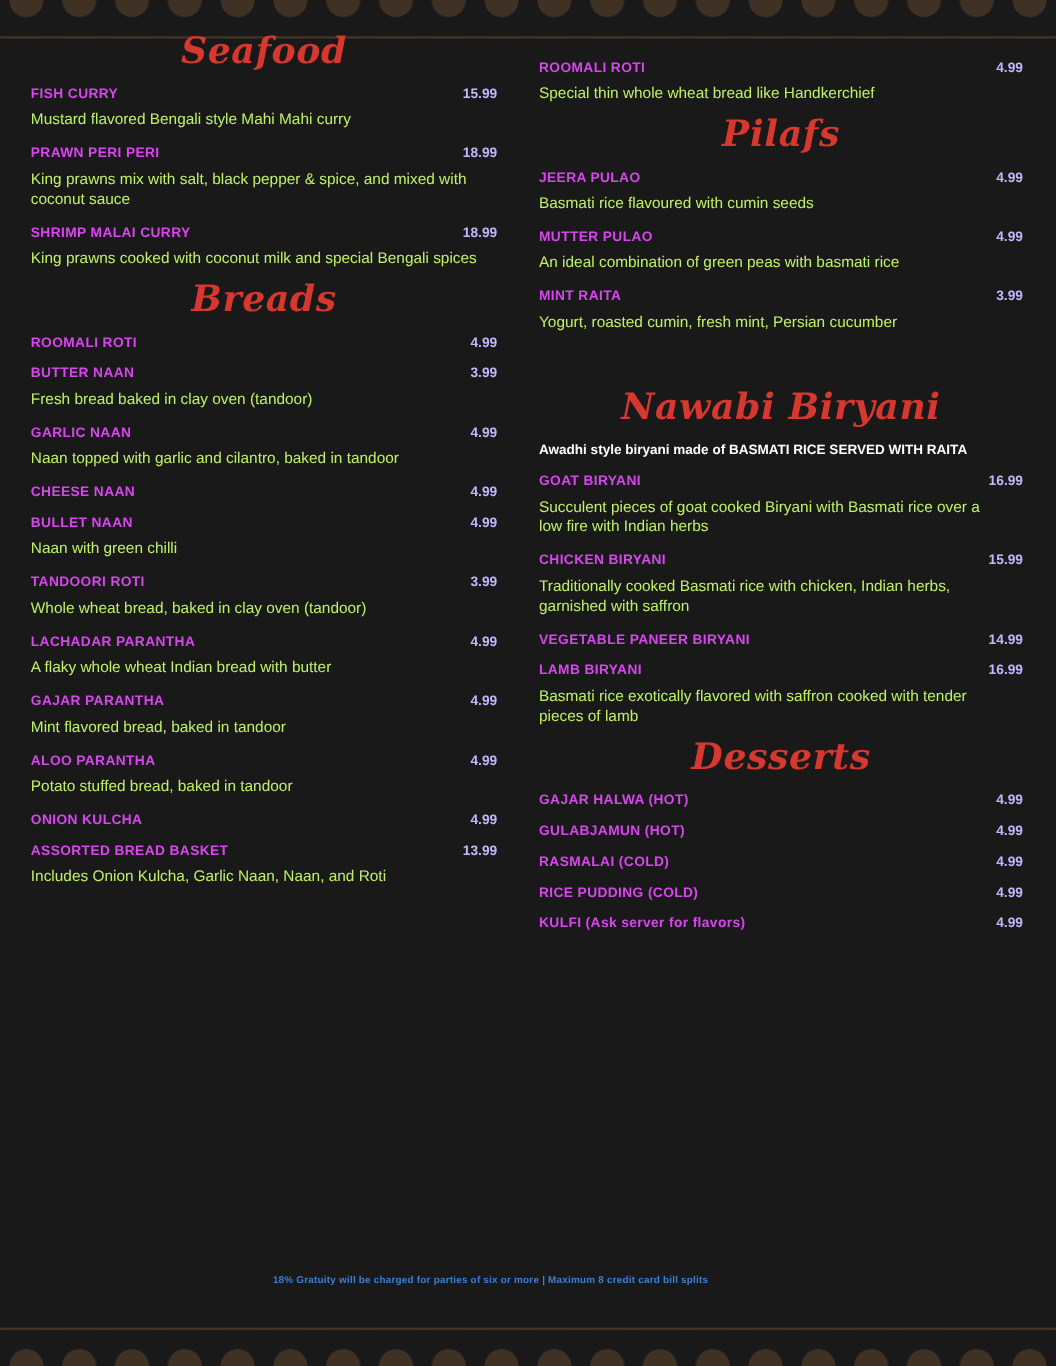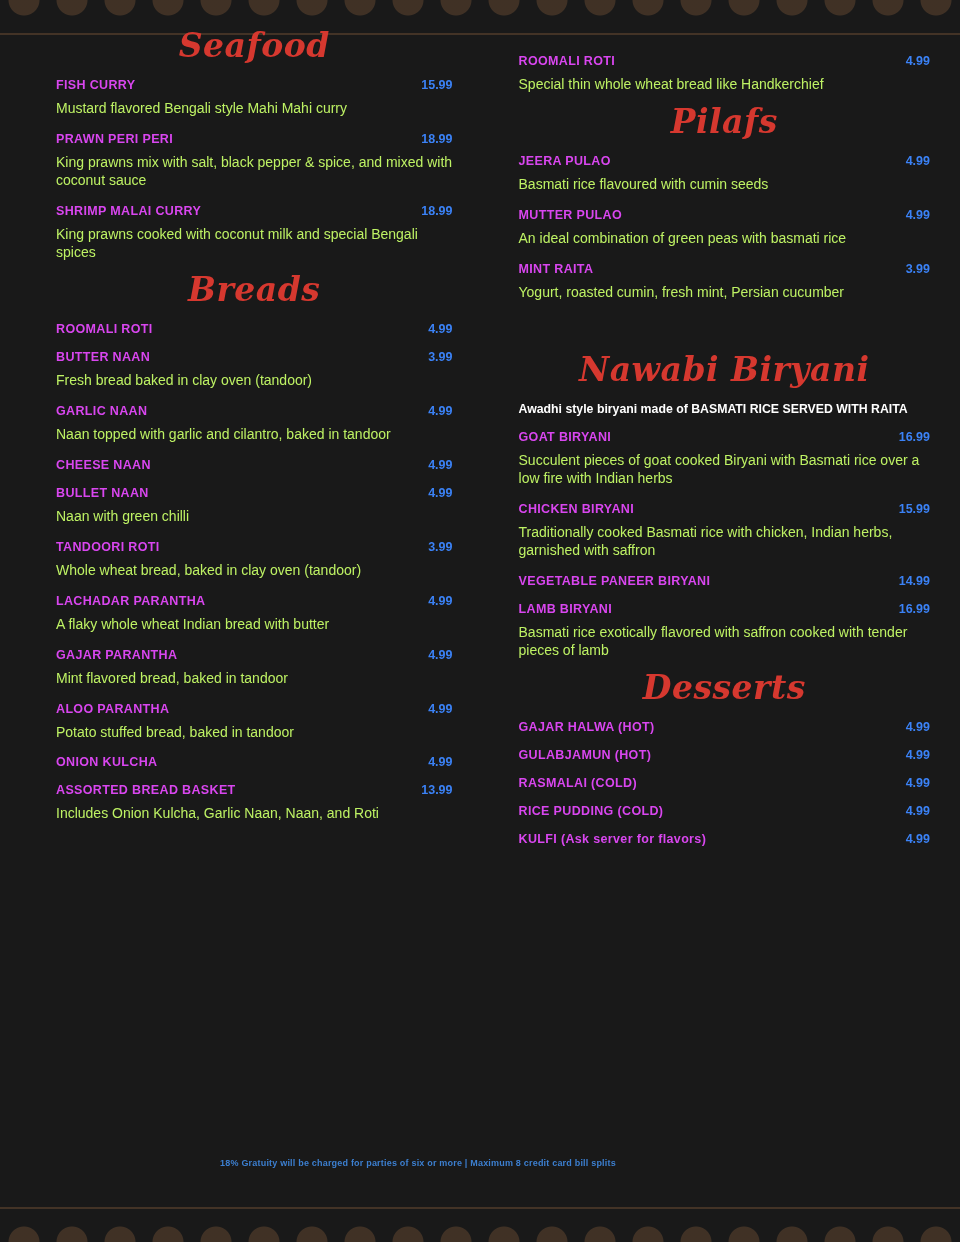--- a/index.html
+++ b/index.html
@@ -48,21 +48,20 @@
     top: 18px;
     left: 0;
     width: 960px;
     display: flex;
     gap: 0;
   }
   .col {
     width: 480px;
     padding: 0 28px;
     box-sizing: border-box;
-    margin-left: 28px;
   }
   .col-right { padding-left: 10px; padding-right: 30px; }
 
   .section-title {
     font-family: "DejaVu Serif", serif;
     font-style: italic;
     font-weight: bold;
     color: #d6382f;
     font-size: 33px;
     text-align: center;
@@ -80,21 +79,21 @@
   .item-name {
     font-size: 12.5px;
     font-weight: bold;
     letter-spacing: 0.35px;
     color: #d946ef;
     text-transform: none;
   }
   .item-price {
     font-size: 12.5px;
     font-weight: bold;
-    color: #3b82f6;
+    color: #c4b5fd;
     white-space: nowrap;
     padding-left: 12px;
   }
   .item-desc {
     font-size: 14px;
     font-weight: normal;
     color: #bef264;
     margin-top: 8px;
     line-height: 1.28;
     max-width: 420px;
@@ -107,20 +106,21 @@
     margin-bottom: 2px;
   }
   .spacer-lg { height: 40px; }
   .spacer-md { height: 22px; }
 
   .footer {
     position: absolute;
     left: 0;
     width: 836px;
     text-align: center;
+    padding-left: 28px;
   }
   .footer-line1 {
     top: 1158px;
     font-size: 9px;
     font-weight: bold;
     color: #3c7fd0;
     letter-spacing: 0.2px;
   }
   .footer-line2 {
     top: 1188px;

